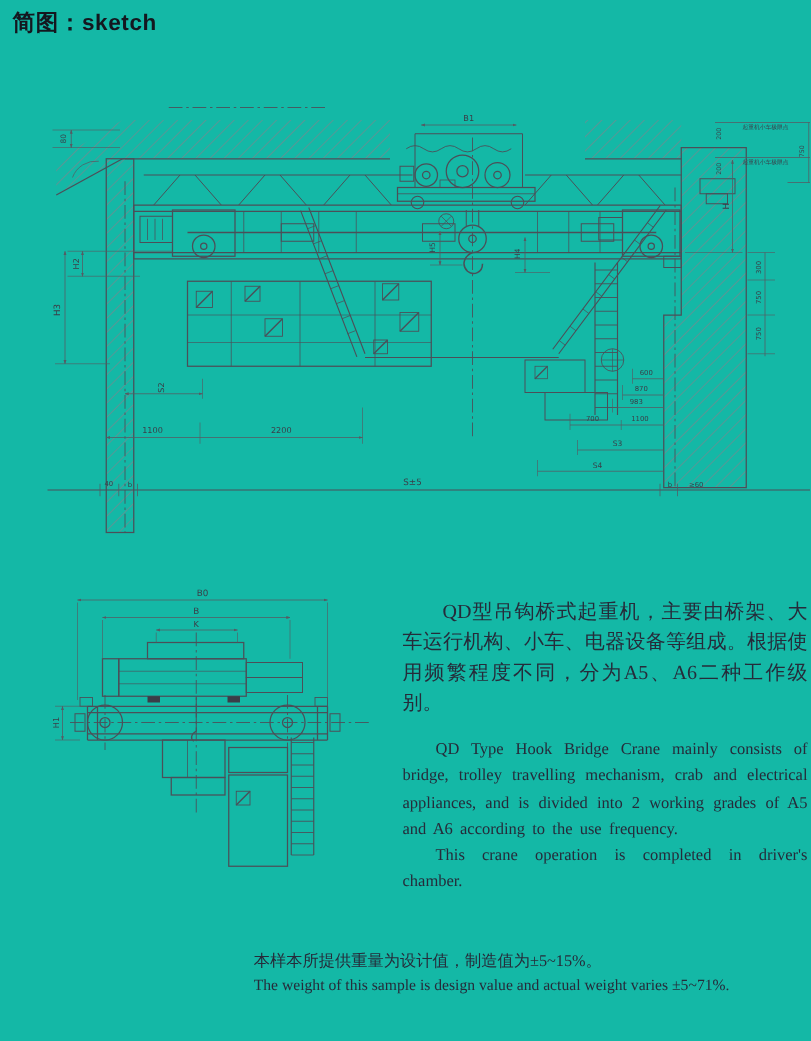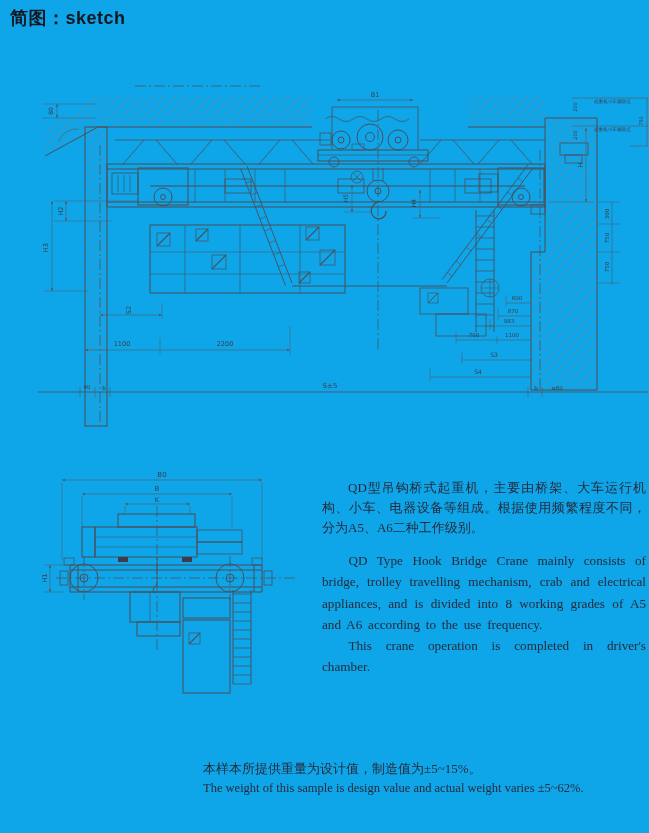--- a/index.html
+++ b/index.html
@@ -1,23 +1,23 @@
 <!DOCTYPE html>
 <html><head>
 <meta charset="utf-8">
 <style>
   html,body{margin:0;padding:0;}
-  .page{position:relative;width:649px;height:833px;background:#0ea5e9;overflow:hidden;
+  .page{position:relative;width:649px;height:833px;background:#14b8a6;overflow:hidden;
         font-family:"Liberation Serif",serif;color:#262b3a;}
   .title{position:absolute;left:10px;top:6px;font-family:"Liberation Sans",sans-serif;
          font-size:18px;font-weight:600;color:#14171f;letter-spacing:.5px;}
   .drawings{position:absolute;left:0;top:70px;width:649px;height:645px;}
   .desc{position:absolute;left:322px;top:478px;width:324px;}
   .desc p{margin:0;text-align:justify;text-indent:2em;}
-  .desc .zh{font-size:13px;line-height:1.52;}
+  .desc .zh{font-size:16px;line-height:1.52;}
   .desc .en{font-size:13.2px;line-height:1.6;word-spacing:2.5px;}
   .desc .gap{margin-top:13px;}
   .footnote{position:absolute;left:203px;top:760px;}
   .footnote .zh{margin:0;font-size:13px;line-height:1.4;}
   .footnote .en{margin:2px 0 0 0;font-size:12.5px;line-height:1.4;}
   svg text{font-family:"DejaVu Sans",sans-serif;fill:#3a3e48;}
 </style>
 </head>
 <body>
 
@@ -260,22 +260,22 @@
     <g text-anchor="middle">
       <text x="162" y="477" font-size="7">B0</text>
       <text x="157" y="491" font-size="7">B</text>
       <text x="157" y="501.5" font-size="6.5">K</text>
       <text font-size="6.5" transform="rotate(-90 47 578)" x="47" y="578">H1</text>
     </g>
   </svg>
 
   <div class="desc">
     <p class="zh">QD型吊钩桥式起重机，主要由桥架、大车运行机构、小车、电器设备等组成。根据使用频繁程度不同，分为A5、A6二种工作级别。</p>
-    <p class="en gap">QD Type Hook Bridge Crane mainly consists of bridge, trolley travelling mechanism, crab and electrical appliances, and is divided into 8 working grades of A5 and A6 according to the use frequency.</p>
+    <p class="en gap">QD Type Hook Bridge Crane mainly consists of bridge, trolley travelling mechanism, crab and electrical appliances, and is divided into 2 working grades of A5 and A6 according to the use frequency.</p>
     <p class="en">This crane operation is completed in driver's chamber.</p>
   </div>
 
   <div class="footnote">
     <p class="zh">本样本所提供重量为设计值，制造值为±5~15%。</p>
-    <p class="en">The weight of this sample is design value and actual weight varies ±5~62%.</p>
+    <p class="en">The weight of this sample is design value and actual weight varies ±5~71%.</p>
   </div>
 
 </div>
 
 </body></html>

